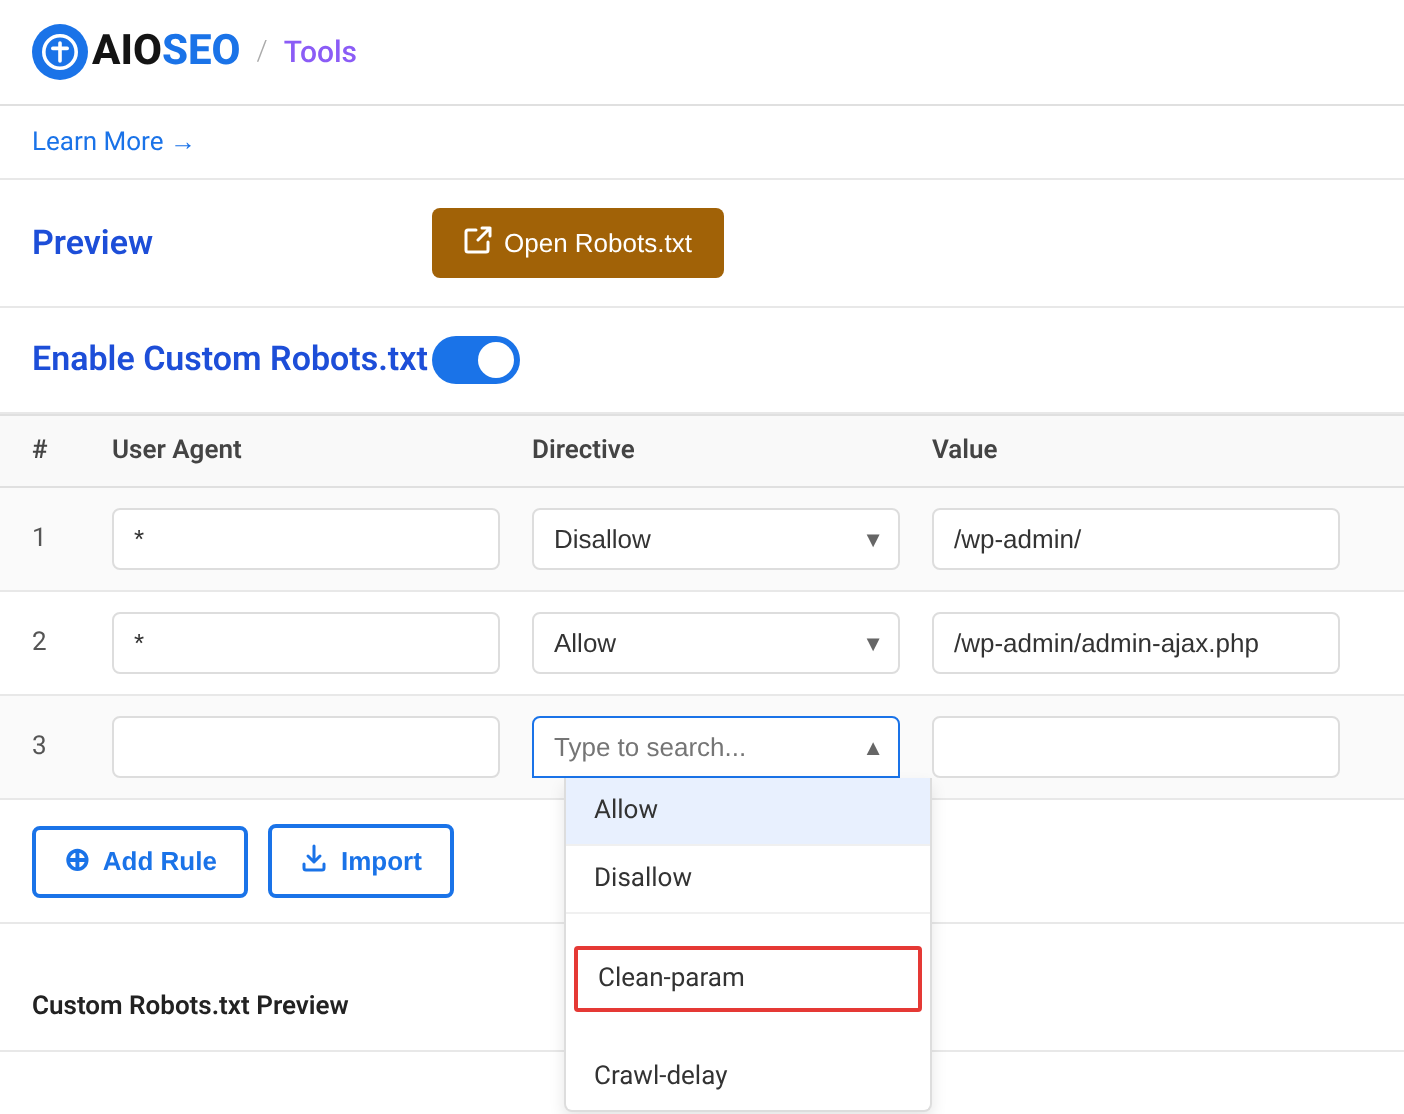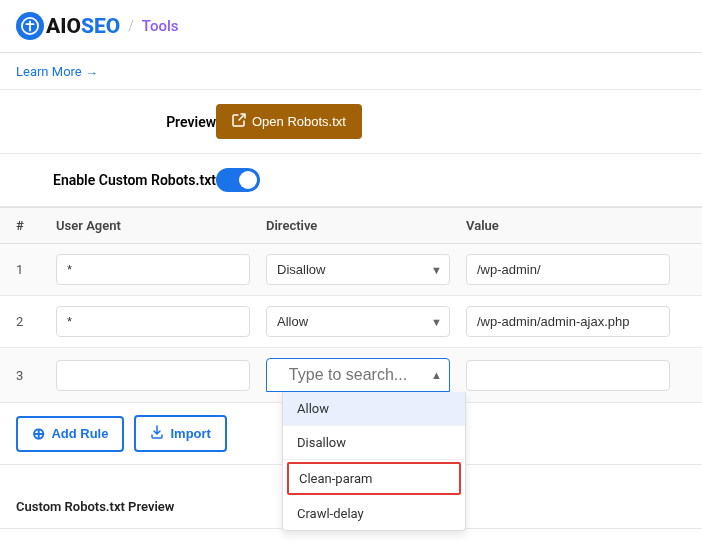--- a/index.html
+++ b/index.html
@@ -69,24 +69,23 @@
 
     
     .setting-row {
       display: flex;
       align-items: center;
       padding: 14px 16px;
       border-bottom: 1px solid #e8e8e8;
     }
     .setting-label {
       font-weight: 600;
-      font-size: 14px;
+      font-size: 17px;
       min-width: 200px;
-      color: #000000;
-      text-align: right;
+      color: #1d4ed8;
     }
     .setting-control {
       display: flex;
       align-items: center;
     }
 
     
     .btn-open {
       background: #a16207;
       color: #fff;
@@ -191,26 +190,25 @@
 
     
     .search-input-wrapper {
       position: relative;
       width: calc(100% - 16px);
     }
     .search-input {
       border: 1px solid #1a73e8;
       border-radius: 4px 4px 0 0;
       padding: 7px 30px 7px 10px;
-      font-size: 16px;
+      font-size: 13px;
       color: #999;
       width: 100%;
       outline: none;
       background: #fff;
-      text-align: center;
     }
     .search-arrow-up {
       position: absolute;
       right: 8px;
       top: 50%;
       transform: translateY(-50%);
       pointer-events: none;
       color: #666;
       font-size: 11px;
     }
@@ -236,21 +234,21 @@
       border-bottom: 1px solid #f0f0f0;
     }
     .dropdown-item:last-child { border-bottom: none; }
     .dropdown-item.highlighted {
       background: #e8f0fe;
     }
     .dropdown-item.selected-highlighted {
       border: 2px solid #e53935;
       background: #fff;
       border-radius: 2px;
-      margin: 2px 4px;
+      margin: 16px 4px;
       padding: 7px 10px;
     }
 
     
     .toolbar-row {
       display: flex;
       align-items: center;
       padding: 12px 16px;
       gap: 10px;
       border-bottom: 1px solid #e8e8e8;

